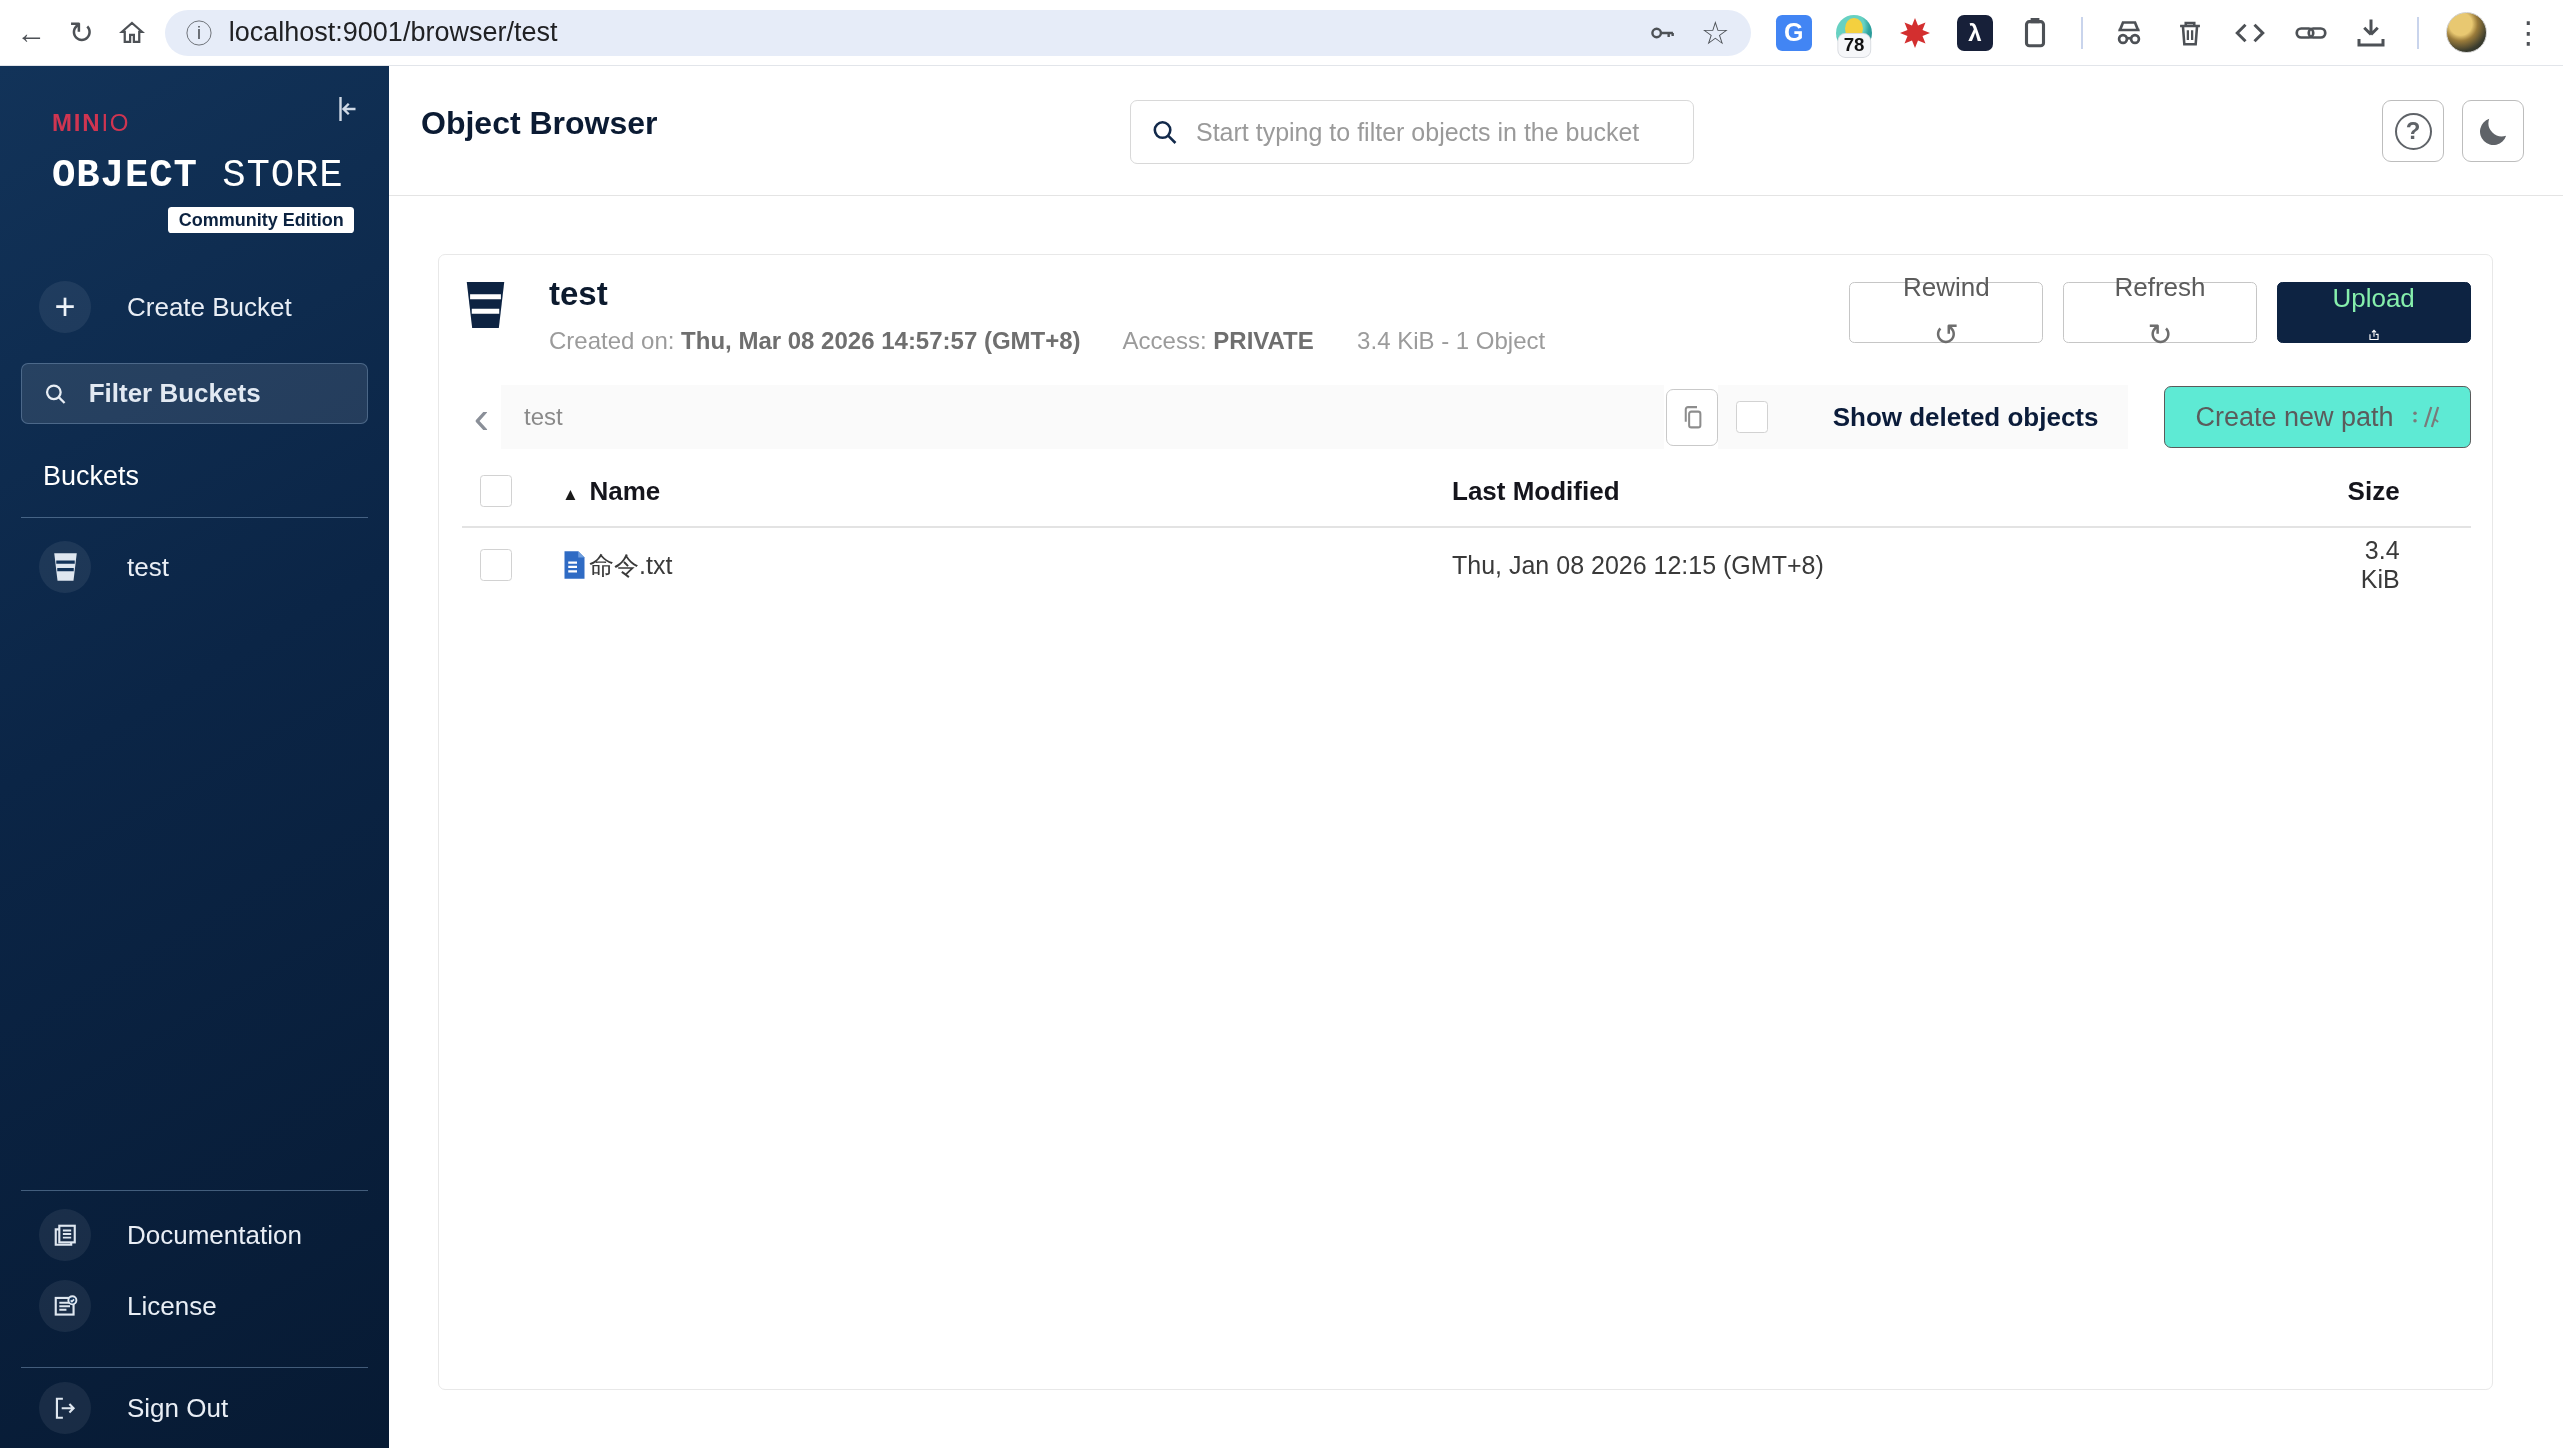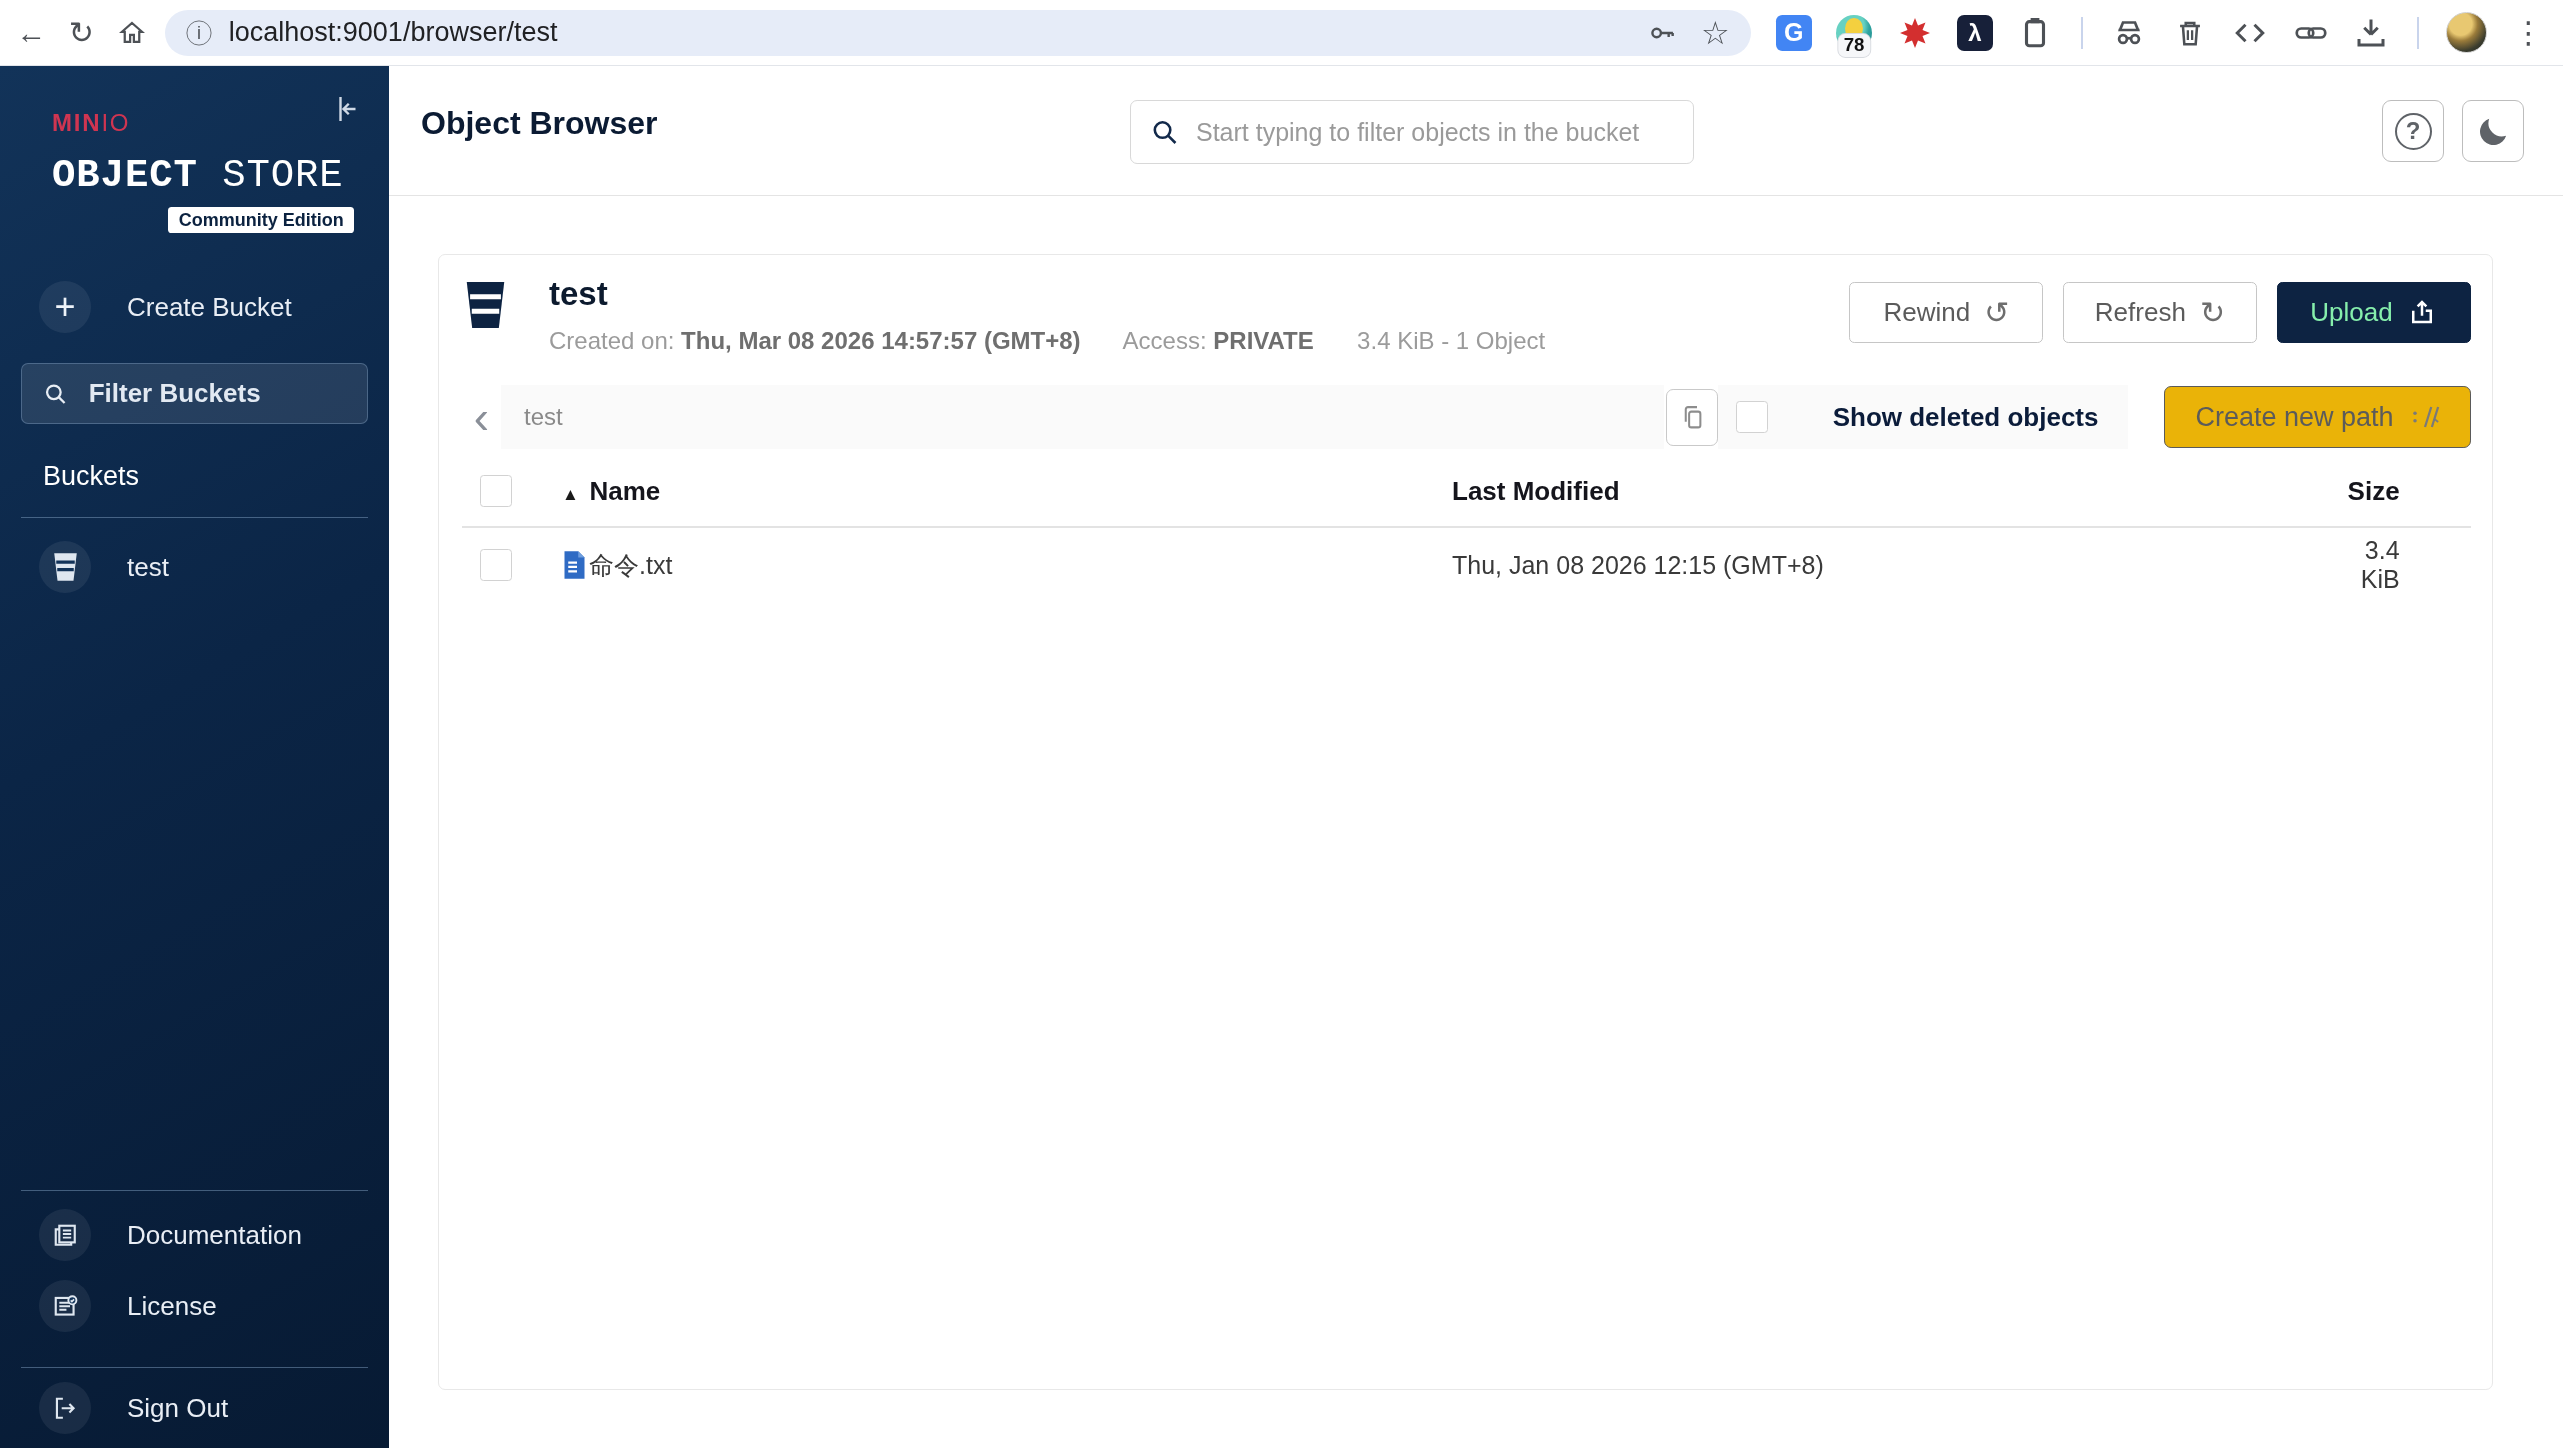--- a/index.html
+++ b/index.html
@@ -90,34 +90,34 @@
     border:1.8px solid #e8e8e8; border-radius:7.1px; }
   .bucket-head { position:absolute; left:23px; right:21.4px; top:19.6px; height:89px; }
   .bucket-big-icon { position:absolute; left:1.8px; top:5.3px; }
   .bucket-name { position:absolute; left:87px; top:0px; font-size:33px; font-weight:bold; color:#0c1a2e; }
   .bucket-meta { position:absolute; left:87px; top:52px; font-size:24px; color:#9b9b9b; white-space:nowrap; }
   .bucket-meta b { color:#6f6f6f; }
   .bucket-meta .gap { display:inline-block; width:30px; }
   .head-btns { position:absolute; right:0; top:7.1px; display:flex; gap:19.6px; }
   .o-btn { height:61px; min-width:194px; border:1.8px solid #c6c6c6; border-radius:5.3px; background:#fff;
     color:#5b5b5b; font-size:26px; display:flex; align-items:center; justify-content:center; gap:14.2px;
-    padding:0 27px; cursor:pointer; }
+    padding:0 27px; cursor:pointer;flex-direction:column; }
   .o-btn .ic { font-size:30px; color:#6e6e6e; }
   .o-btn.primary { background:#0d2342; border-color:#0d2342; color:#86efac; }
 
   .path-row { position:absolute; left:23px; right:21.4px; top:130px; height:64px; display:flex; align-items:center; }
   .chev-back { font-size:46px; color:#8a8f98; width:39px; text-align:center; cursor:pointer; line-height:53px; }
   .crumb-bar { flex:1; height:64px; background:#fafafa; display:flex; align-items:center; padding:0 23px; }
   .crumb-text { font-size:24px; color:#8a8a8a; }
   .copy-btn { width:52px; height:57px; border:1.8px solid #c9c9c9; border-radius:7.1px; background:#fff;
     display:flex; align-items:center; justify-content:center; cursor:pointer; margin-left:1.8px; }
   .deleted-zone { height:64px; background:#fafafa; display:flex; align-items:center; padding:0 30px 0 18px;gap:45px; }
   .checkbox { width:32px; height:32px; border:1.8px solid #d2d2d2; border-radius:3.6px; background:#fff; cursor:pointer; }
   .deleted-label { margin-left:19.6px; font-size:26px; font-weight:bold; color:#0b1c3a; white-space:nowrap; }
-  .create-path-btn { margin-left:36px; height:62px; border:1.8px solid #5a5a5a; border-radius:7.1px; background:#eab308;
+  .create-path-btn { margin-left:36px; height:62px; border:1.8px solid #5a5a5a; border-radius:7.1px; background:#5eead4;
     color:#5b5b5b; font-size:27px; display:flex; align-items:center; gap:16px; padding:0 30px; cursor:pointer; white-space:nowrap; }
 
   .obj-table { position:absolute; left:23px; right:21.4px; top:210px; }
   .t-head, .t-row { display:grid; grid-template-columns:100px 890px 890px 1fr; align-items:center; }
   .t-head { height:52px; font-size:26px; font-weight:bold; color:#15151c; }
   .t-head .size-col, .t-row .size-col { text-align:right; padding-right:71px; }
   .t-sep { height:1.8px; background:#e3e3e3; margin-top:9px; }
   .t-row { height:64px; font-size:25px; color:#3a3a3a; margin-top:5.3px; }
   .name-cell { display:flex; align-items:center; gap:2px; }
   .sort-arrow { font-size:17px; margin-right:10.7px; color:#1a1a1a; }

